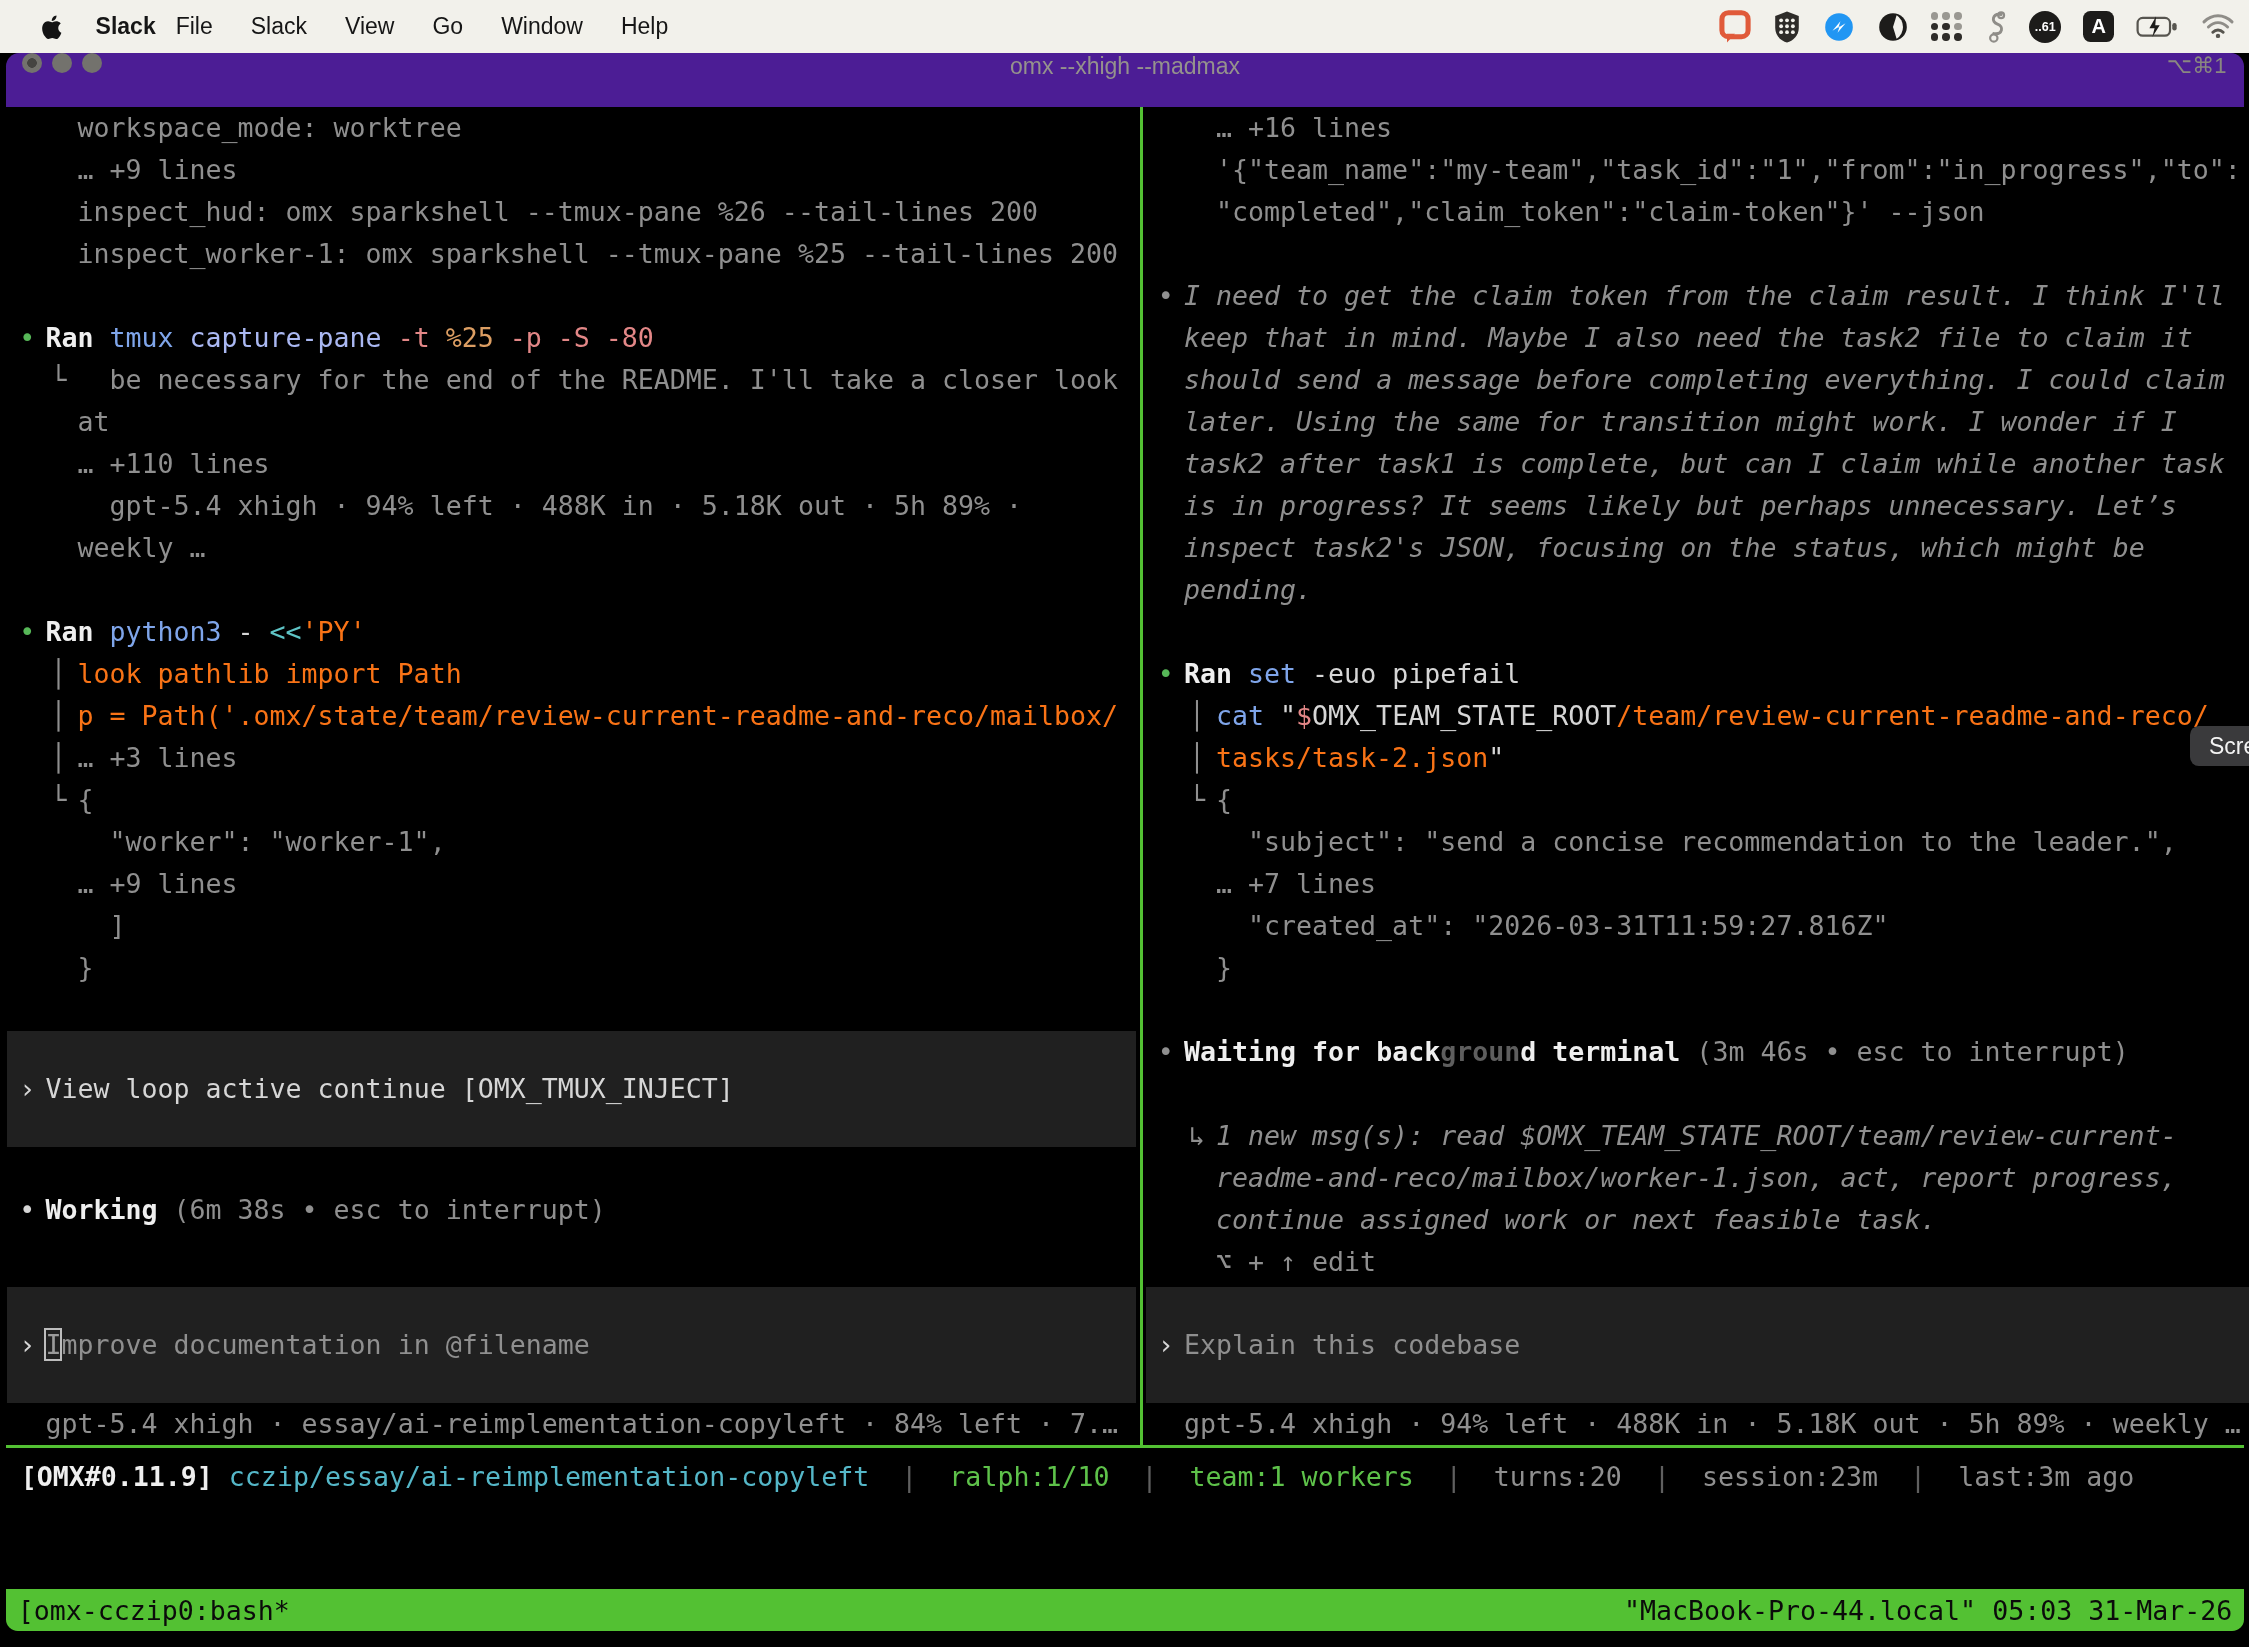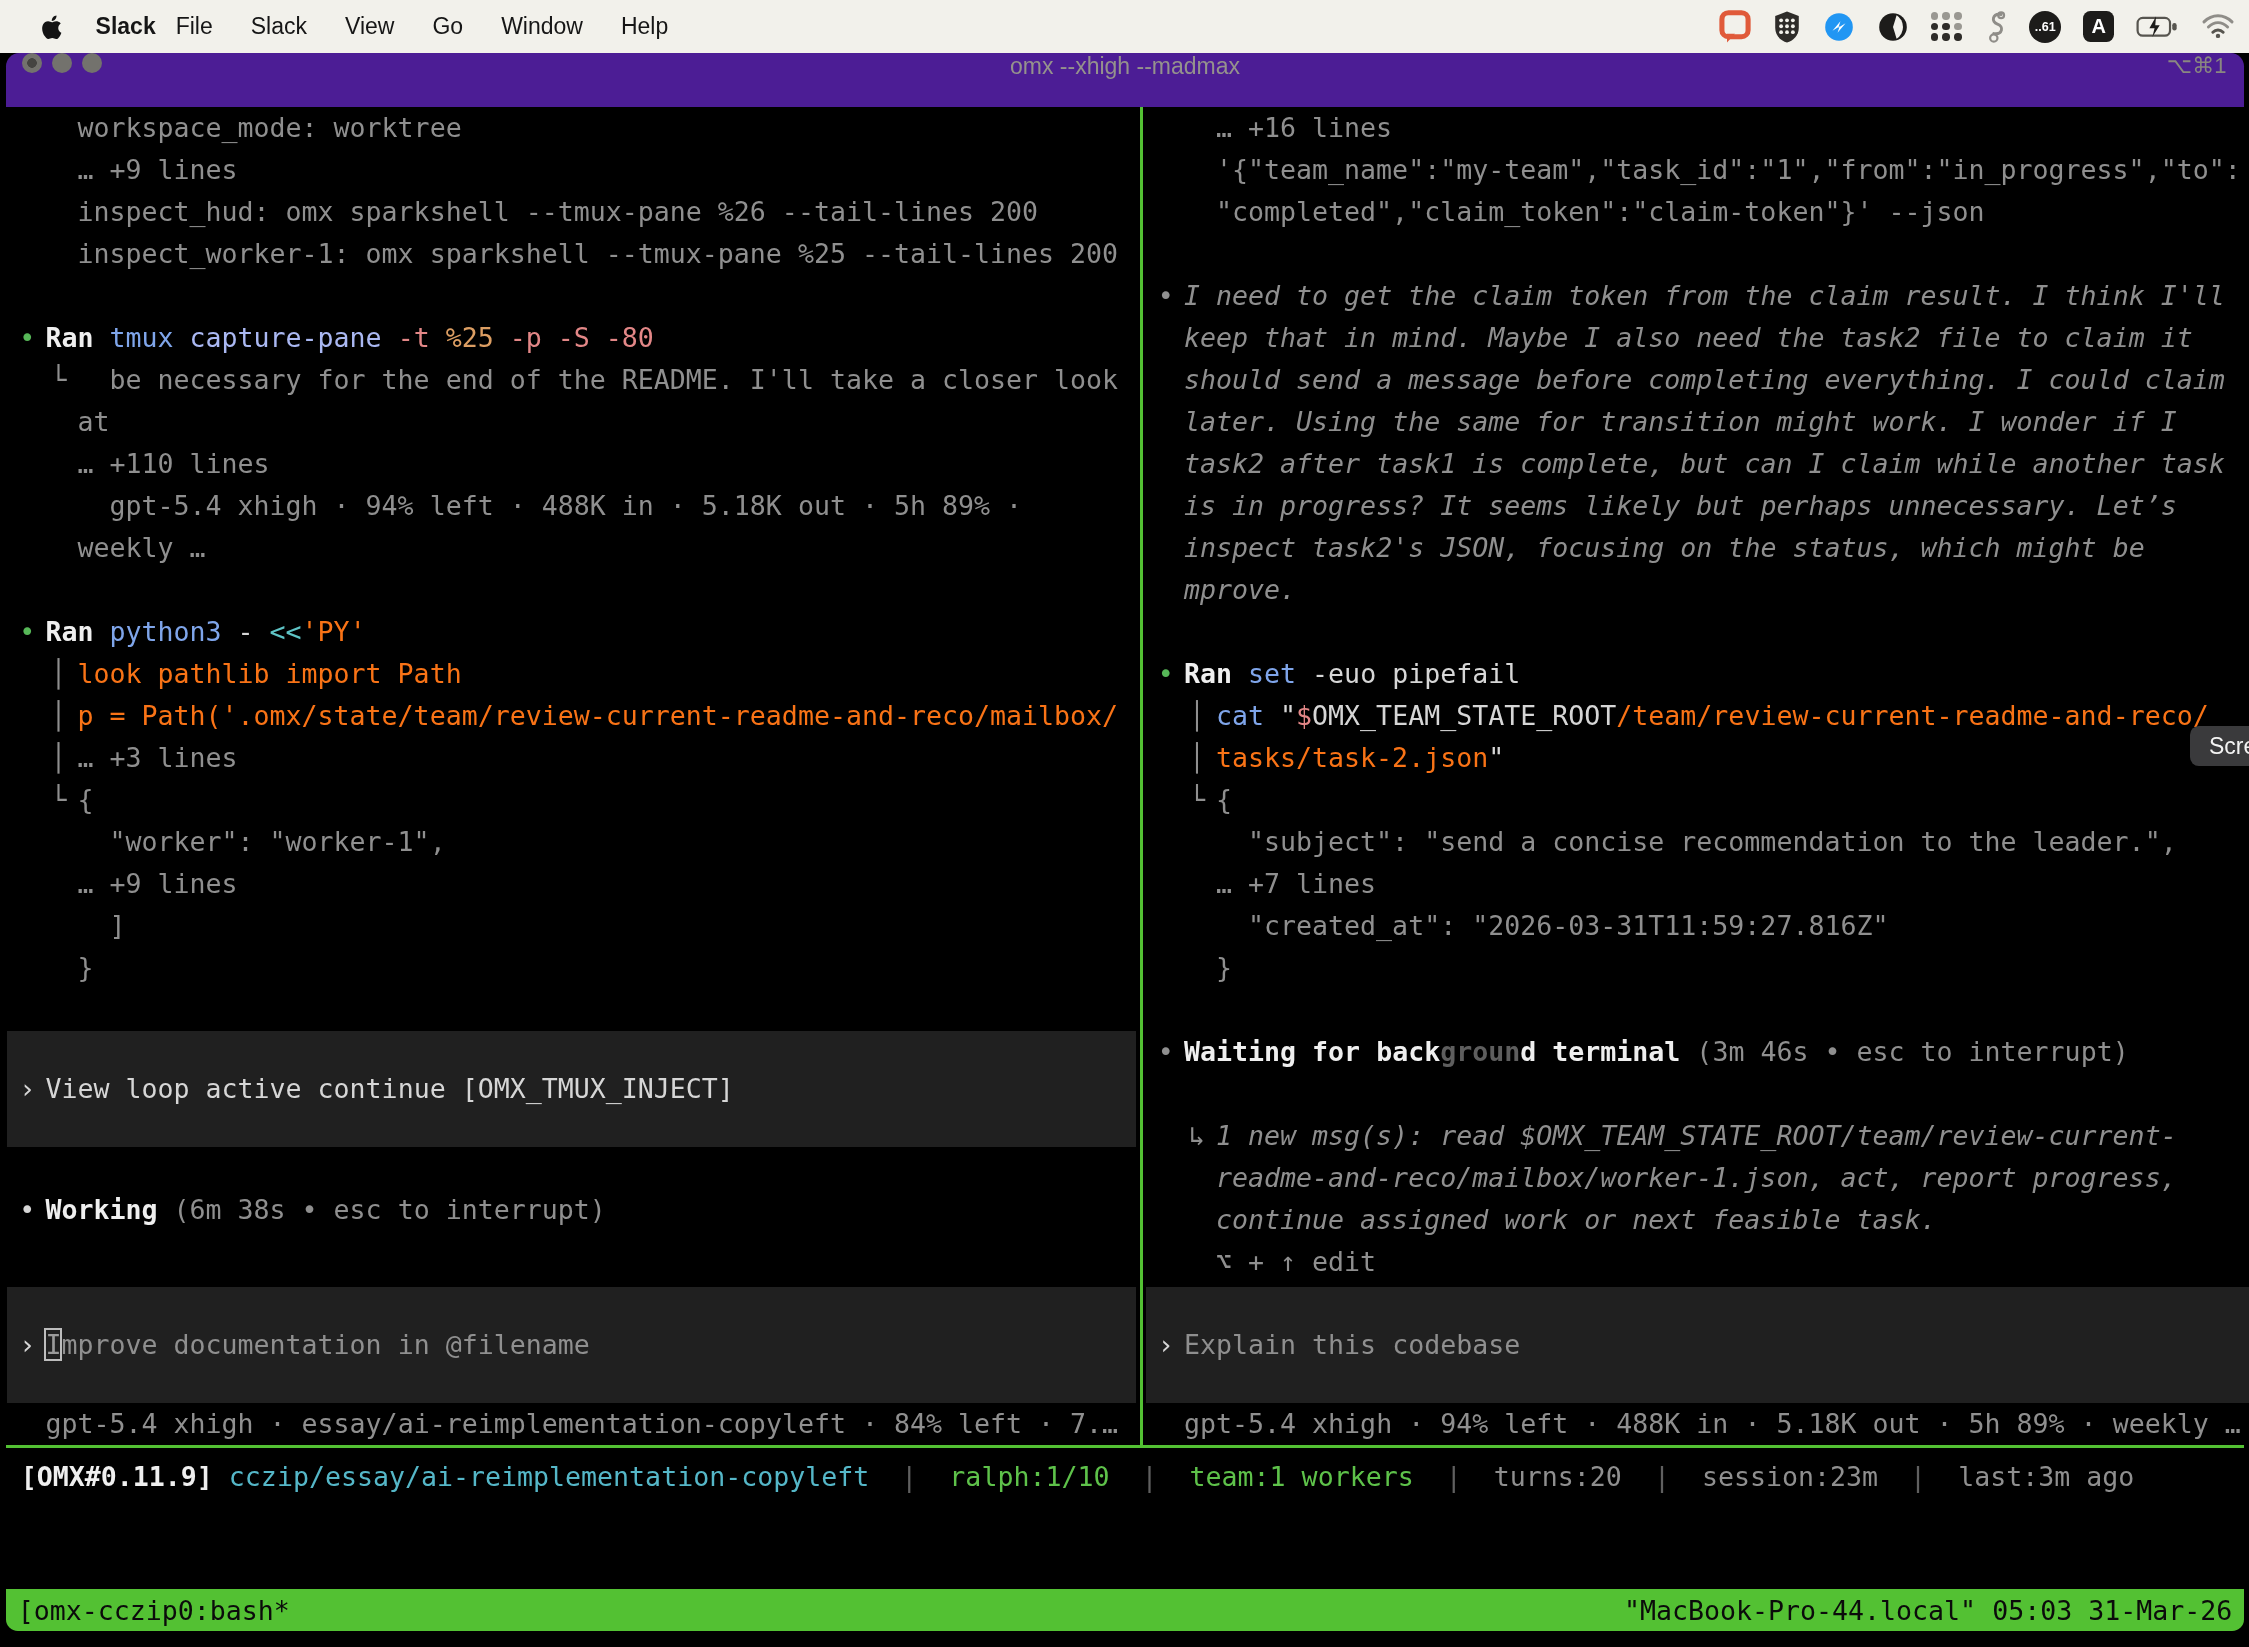--- a/index.html
+++ b/index.html
@@ -235,21 +235,21 @@
         <div class="tline lvl-out"><span class="tk-dim">'{"team_name":"my-team","task_id":"1","from":"in_progress","to":</span></div>
         <div class="tline lvl-out"><span class="tk-dim">"completed","claim_token":"claim-token"}' --json</span></div>
         <div class="tline lvl-plain"></div>
         <div class="tline lvl-cmd it"><span class="gut tk-dim">•</span><span class="tk-dim">I need to get the claim token from the claim result. I think I'll</span></div>
         <div class="tline lvl-cmd it"><span class="tk-dim">keep that in mind. Maybe I also need the task2 file to claim it</span></div>
         <div class="tline lvl-cmd it"><span class="tk-dim">should send a message before completing everything. I could claim</span></div>
         <div class="tline lvl-cmd it"><span class="tk-dim">later. Using the same for transition might work. I wonder if I</span></div>
         <div class="tline lvl-cmd it"><span class="tk-dim">task2 after task1 is complete, but can I claim while another task</span></div>
         <div class="tline lvl-cmd it"><span class="tk-dim">is in progress? It seems likely but perhaps unnecessary. Let’s</span></div>
         <div class="tline lvl-cmd it"><span class="tk-dim">inspect task2's JSON, focusing on the status, which might be</span></div>
-        <div class="tline lvl-cmd it"><span class="tk-dim">mprove.</span></div>
+        <div class="tline lvl-cmd it"><span class="tk-dim">pending.</span></div>
         <div class="tline lvl-plain"></div>
         <div class="tline lvl-cmd"><span class="gut tk-bullet">•</span><span class="tk-bright">Ran </span><span class="tk-blue">set </span><span class="tk-white">-euo pipefail</span></div>
         <div class="tline lvl-out"><span class="gut tk-dim">│</span><span class="tk-blue">cat </span><span class="tk-white">"</span><span class="tk-salmon">$</span><span class="tk-white">OMX_TEAM_STATE_ROOT</span><span class="tk-green">/team/review-current-readme-and-reco/</span></div>
         <div class="tline lvl-out"><span class="gut tk-dim">│</span><span class="tk-green">tasks/task-2.json</span><span class="tk-white">"</span></div>
         <div class="tline lvl-out"><span class="gut tk-dim">└</span><span class="tk-dim">{</span></div>
         <div class="tline lvl-out"><span class="tk-dim">  "subject": "send a concise recommendation to the leader.",</span></div>
         <div class="tline lvl-out"><span class="tk-dim">… +7 lines</span></div>
         <div class="tline lvl-out"><span class="tk-dim">  "created_at": "2026-03-31T11:59:27.816Z"</span></div>
         <div class="tline lvl-out"><span class="tk-dim">}</span></div>
         <div class="tline lvl-plain"></div>

